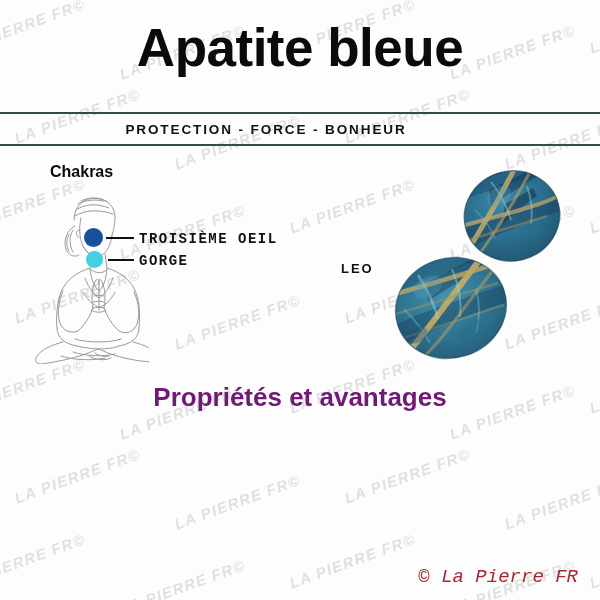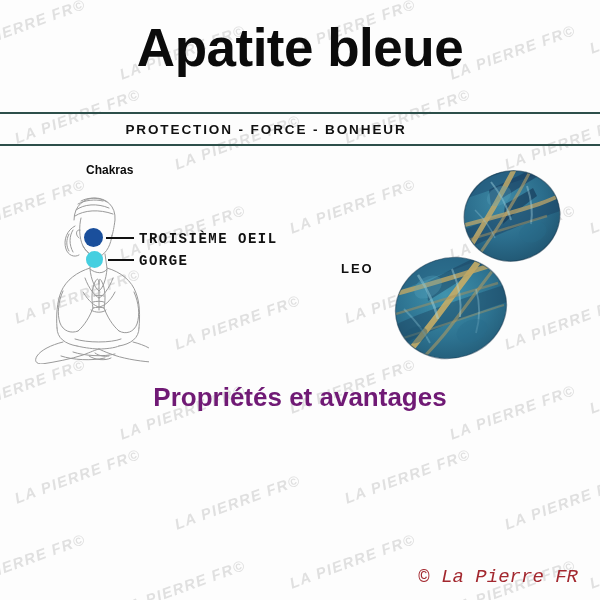--- a/index.html
+++ b/index.html
@@ -78,25 +78,24 @@
     color: #111111;
     padding: 8px 0 7px 0;
     background: transparent;
   }
 
   
   #chakras-heading {
     position: absolute;
     top: 163px;
     left: 50px;
-    font-size: 12px;
+    font-size: 16px;
     font-weight: 700;
     color: #0b0b0b;
     z-index: 20;
-    margin-left: 36px;
   }
   #yoga-figure {
     position: absolute;
     top: 192px;
     left: 33px;
     width: 116px;
     height: 172px;
     z-index: 15;
   }
   .chakra-dot {

